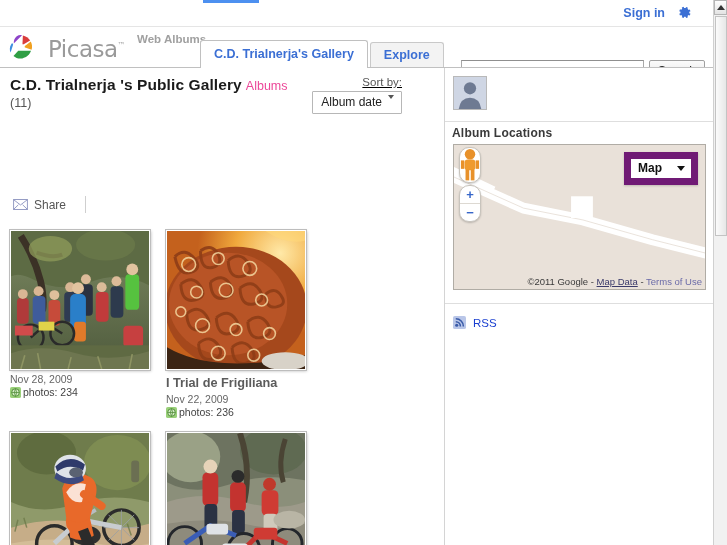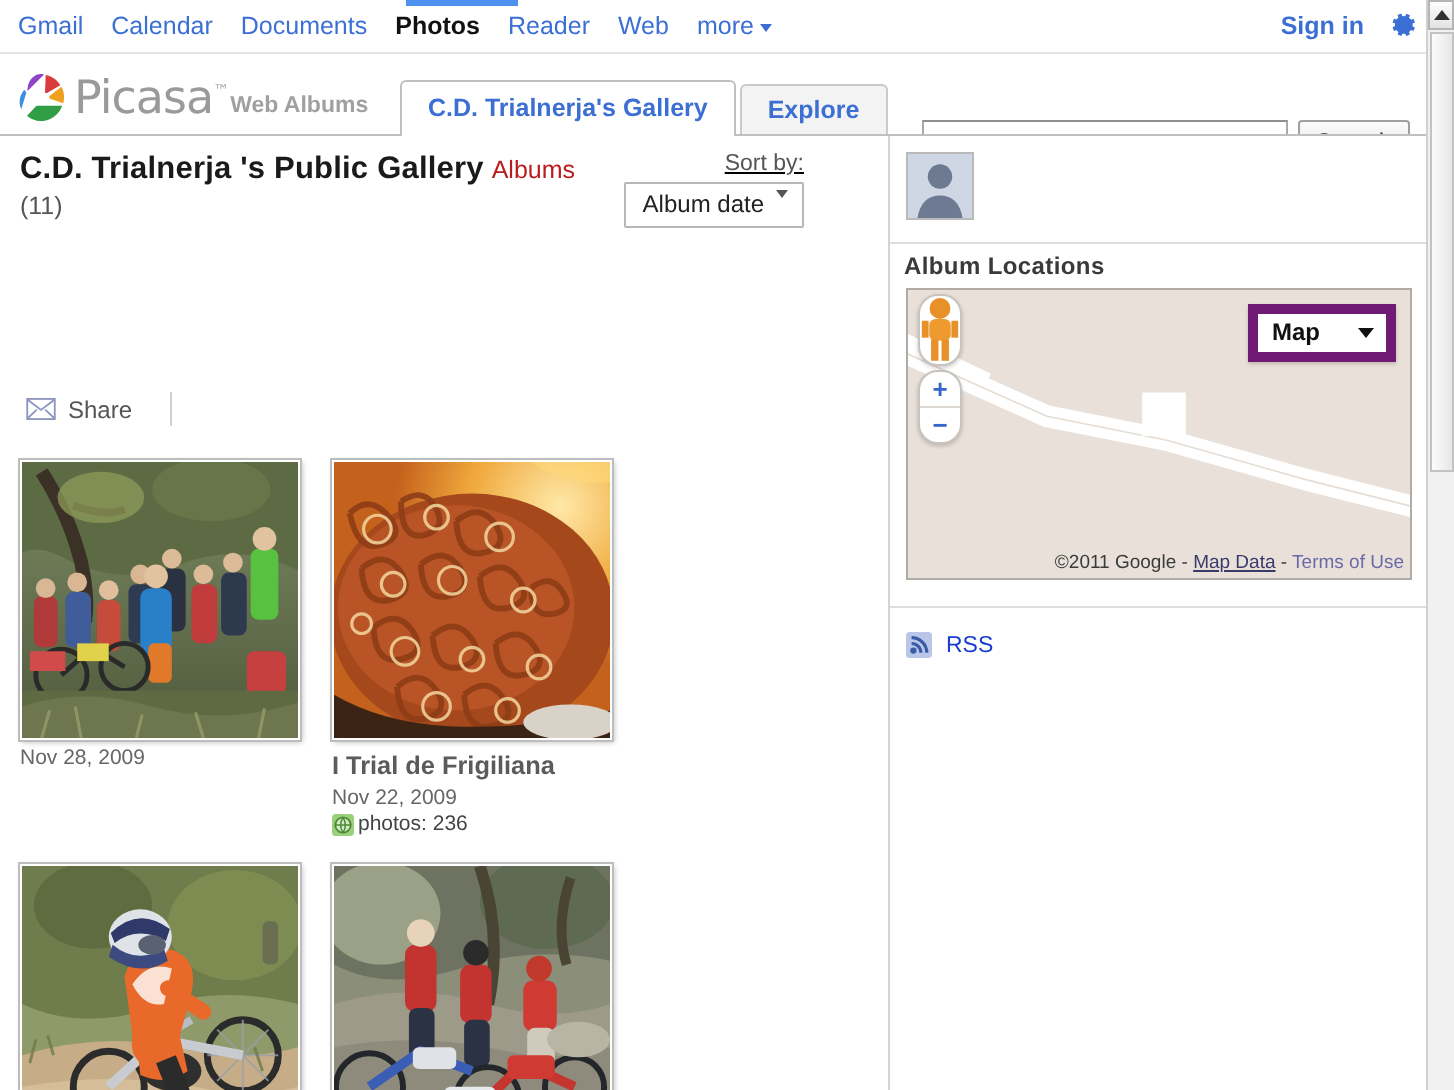--- a/index.html
+++ b/index.html
@@ -60,21 +60,21 @@
     display: inline-block;
     width: 0; height: 0;
     border-left: 3.5px solid transparent;
     border-right: 3.5px solid transparent;
     border-top: 4px solid #3b6fd4;
     margin-left: 3px;
     vertical-align: 1.5px;
   }
   #gb-right {
     position: absolute;
-    right: 4px; top: 5px;
+    right: 21px; top: 5px;
     display: flex;
     align-items: center;
     gap: 12px;
   }
   #signin {
     color: #3b6fd4;
     font-size: 12.5px;
     font-weight: bold;
     cursor: pointer;
     text-decoration: none;
@@ -91,22 +91,21 @@
     left: 0; top: 28px;
     width: 713px;
     height: 40px;
     background: #ffffff;
     box-sizing: border-box;
   }
   #logo-wrap {
     position: absolute;
     left: 8px; top: 5px;
     display: flex;
-    align-items: flex-end;
-    gap: 1px;
+    gap: 12px;
     cursor: pointer;
   }
   #logo-mark { width: 28px; height: 28px; display: block; }
   #logo-word {
     font-family: "DejaVu Sans", sans-serif;
     font-size: 23px;
     color: #9a9a9a;
     letter-spacing: -0.5px;
     line-height: 26px;
   }
@@ -222,21 +221,21 @@
   }
   #gallery-title {
     font-size: 15.5px;
     font-weight: bold;
     color: #1a1a1a;
     display: inline;
     letter-spacing: 0.1px;
   }
   #albums-word {
     font-size: 12.5px;
-    color: #b91c1c;
+    color: #ec4899;
     display: inline;
     margin-left: 4px;
   }
   #album-count {
     font-size: 12.5px;
     color: #555;
     display: block;
     margin-top: 2px;
   }
   #sortby-wrap {
@@ -401,21 +400,21 @@
   #map svg { display:block; width:100%; height:100%; }
   #map-type-btn {
     position: absolute;
     right: 7px; top: 7px;
     min-width: 74px;
     display: flex;
     justify-content: space-between;
     align-items: center;
     gap: 10px;
     background: #fff;
-    border: 5px solid #701a75;
+    border: 7px solid #701a75;
     box-shadow: 0 1px 2px rgba(0,0,0,.18);
     font-size: 12px;
     color: #111;
     padding: 2px 6px 3px 7px;
     cursor: pointer;
     box-sizing: border-box;
     font-weight: bold;
   }
   .tri-dn-blk {
     width: 0; height: 0;
@@ -534,29 +533,20 @@
     box-sizing: border-box;
     cursor: pointer;
   }
 </style>
 </head>
 <body>
 
 <div id="gbar">
   <div id="gbar-tabmark"></div>
 
-  <div class="gb-links">
-    <a class="gb-link">Gmail</a>
-    <a class="gb-link">Calendar</a>
-    <a class="gb-link">Documents</a>
-    <a class="gb-link current">Photos</a>
-    <a class="gb-link">Reader</a>
-    <a class="gb-link">Web</a>
-    <span class="gb-more"><span>more</span><i class="caret-dn"></i></span>
-  </div>
 
   <div id="gb-right">
     <a id="signin">Sign in</a>
     <span>
       <svg class="gear" viewBox="0 0 16 16" aria-hidden="true">
         <path fill="#3b6fd4" d="M8 5.1A2.9 2.9 0 1 0 8 10.9 2.9 2.9 0 1 0 8 5.1zM8 9.3A1.3 1.3 0 1 1 8 6.7 1.3 1.3 0 1 1 8 9.3z"></path>
         <path fill="#3b6fd4" d="M14.4 9.3l-1.3-.5a5.2 5.2 0 0 0 0-1.6l1.3-.5-.8-2-1.3.5a5.2 5.2 0 0 0-1.1-1.1l.5-1.3-2-.8-.5 1.3a5.2 5.2 0 0 0-1.6 0L7.1 1.9l-2 .8.5 1.3a5.2 5.2 0 0 0-1.1 1.1L3.2 4.6l-.8 2 1.3.5a5.2 5.2 0 0 0 0 1.6l-1.3.5.8 2 1.3-.5a5.2 5.2 0 0 0 1.1 1.1l-.5 1.3 2 .8.5-1.3a5.2 5.2 0 0 0 1.6 0l.5 1.3 2-.8-.5-1.3a5.2 5.2 0 0 0 1.1-1.1l1.3.5.8-2z"></path>
       </svg>
     </span>
   </div>
@@ -675,20 +665,31 @@
             <g stroke="#8e9463" stroke-width="1.6">
               <path d="M10 140 l4 -14"></path>
                 <path d="M30 140 l-3 -16"></path>
                 <path d="M58 140 l3 -12"></path>
               <path d="M92 140 l-4 -13"></path>
                 <path d="M120 140 l3 -15"></path>
             </g>
           </svg>
         </div>
         <div class="album-date">Nov 28, 2009</div>
+        <div class="album-photos">
+          <span>
+            <svg class="globe-icon" viewBox="0 0 12 12" aria-hidden="true">
+              <rect width="12" height="12" rx="2" fill="#9ad07a"></rect>
+              <circle cx="6" cy="6" r="4.2" fill="#ffffff" opacity=".55"></circle>
+              <circle cx="6" cy="6" r="4.2" fill="none" stroke="#4e8a35" stroke-width="1"></circle>
+              <path d="M1.8 6 H10.2 M6 1.8 q2.6 4.2 0 8.4 M6 1.8 q-2.6 4.2 0 8.4" stroke="#4e8a35" stroke-width=".8" fill="none"></path>
+            </svg>
+          </span>
+          <span>photos: 234</span>
+        </div>
       </div>
 
       <div class="album">
         <div class="album-thumb">
           <svg viewBox="0 0 140 140" preserveAspectRatio="none" aria-hidden="true">
             <defs>
               <radialGradient id="g2glow" cx="0.82" cy="0.16" r="0.6">
                 <stop offset="0%" stop-color="#ffe9a8"></stop>
                 <stop offset="55%" stop-color="#f0a83c"></stop>
                 <stop offset="100%" stop-color="#c4611d"></stop>

